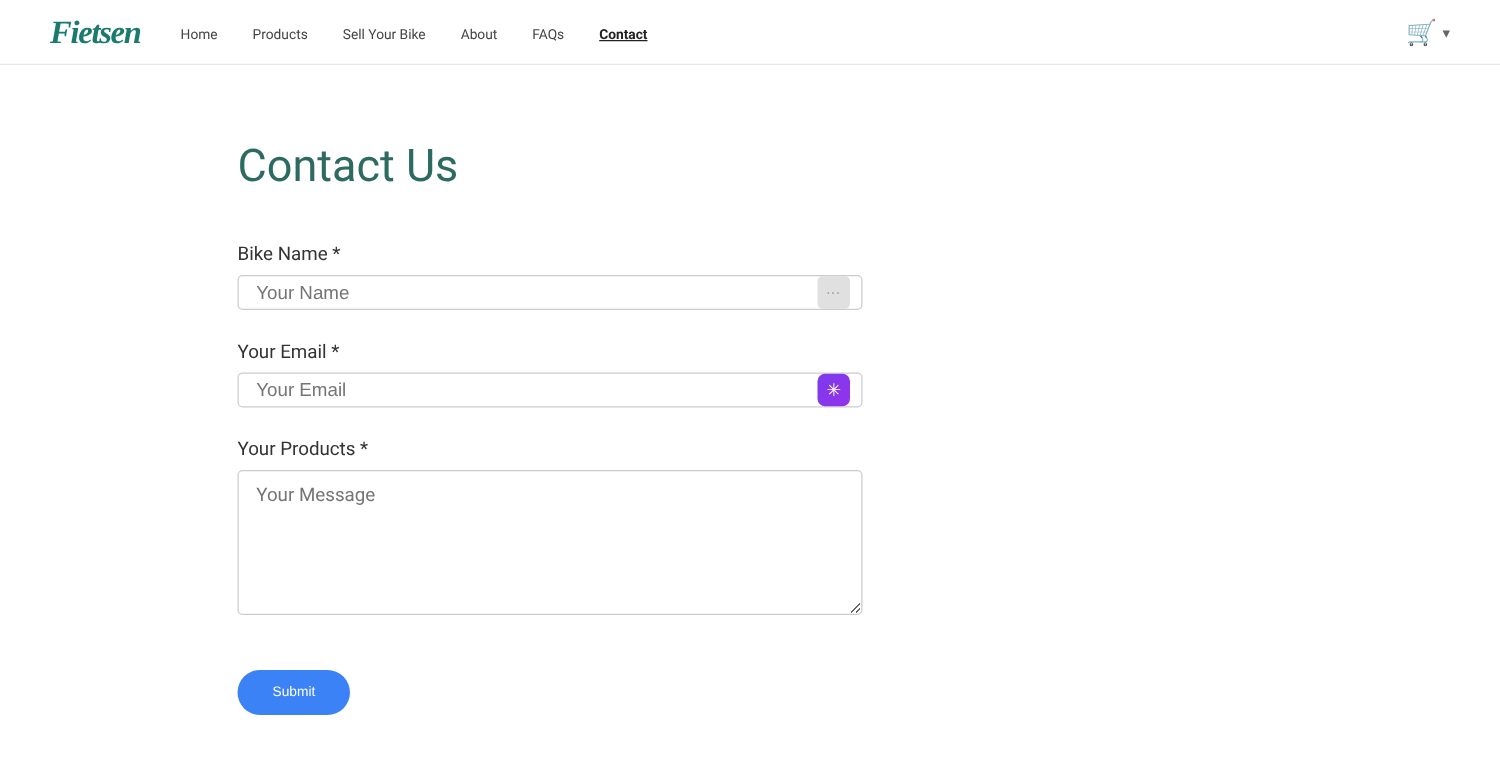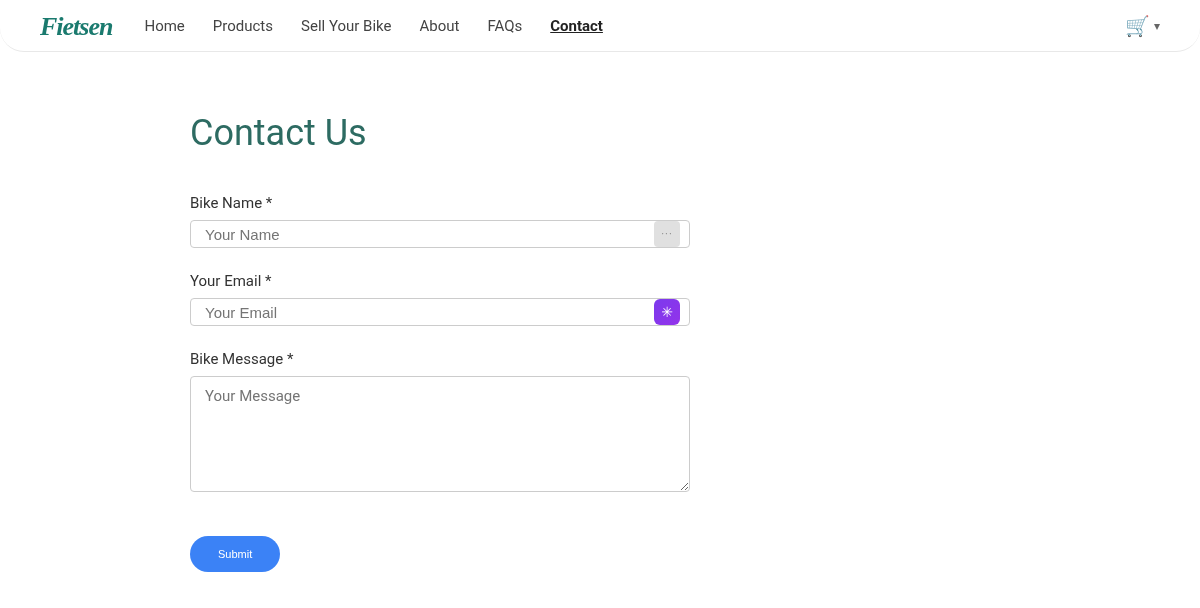--- a/index.html
+++ b/index.html
@@ -1,19 +1,18 @@
 <!DOCTYPE html>
 <html><head>
   <meta charset="utf-8">
   <style>
     * {
       margin: 0;
       padding: 0;
       box-sizing: border-box;
-      border-radius: 24px;
     }
 
     body {
       font-family: -apple-system, BlinkMacSystemFont, 'Segoe UI', Roboto, sans-serif;
       background: #ffffff;
       color: #333;
       width: 1200px;
       min-height: 608px;
     }
 
@@ -46,21 +45,21 @@
       display: flex;
       align-items: center;
       gap: 28px;
       list-style: none;
       flex: 1;
     }
 
     .nav-links a {
       text-decoration: none;
       color: #444;
-      font-size: 15px;
+      font-size: 11px;
     }
 
     .nav-links a.active {
       font-weight: 700;
       color: #222;
       text-decoration: underline;
     }
 
     .nav-cart {
       margin-left: auto;
@@ -238,21 +237,21 @@
       <div class="input-wrapper">
         <input type="email" class="form-input" placeholder="Your Email" style="">
         <div class="input-icon icon-star">
           <span>✳</span>
         </div>
       </div>
     </div>
 
     
     <div class="form-group">
-      <label class="form-label">Bike Message *</label>
+      <label class="form-label">Your Products *</label>
       <textarea class="form-textarea" placeholder="Your Message" style=""></textarea>
     </div>
 
     
     <button type="submit" class="submit-btn">Submit</button>
 
   </form>
 </main>
 
 </body></html>

